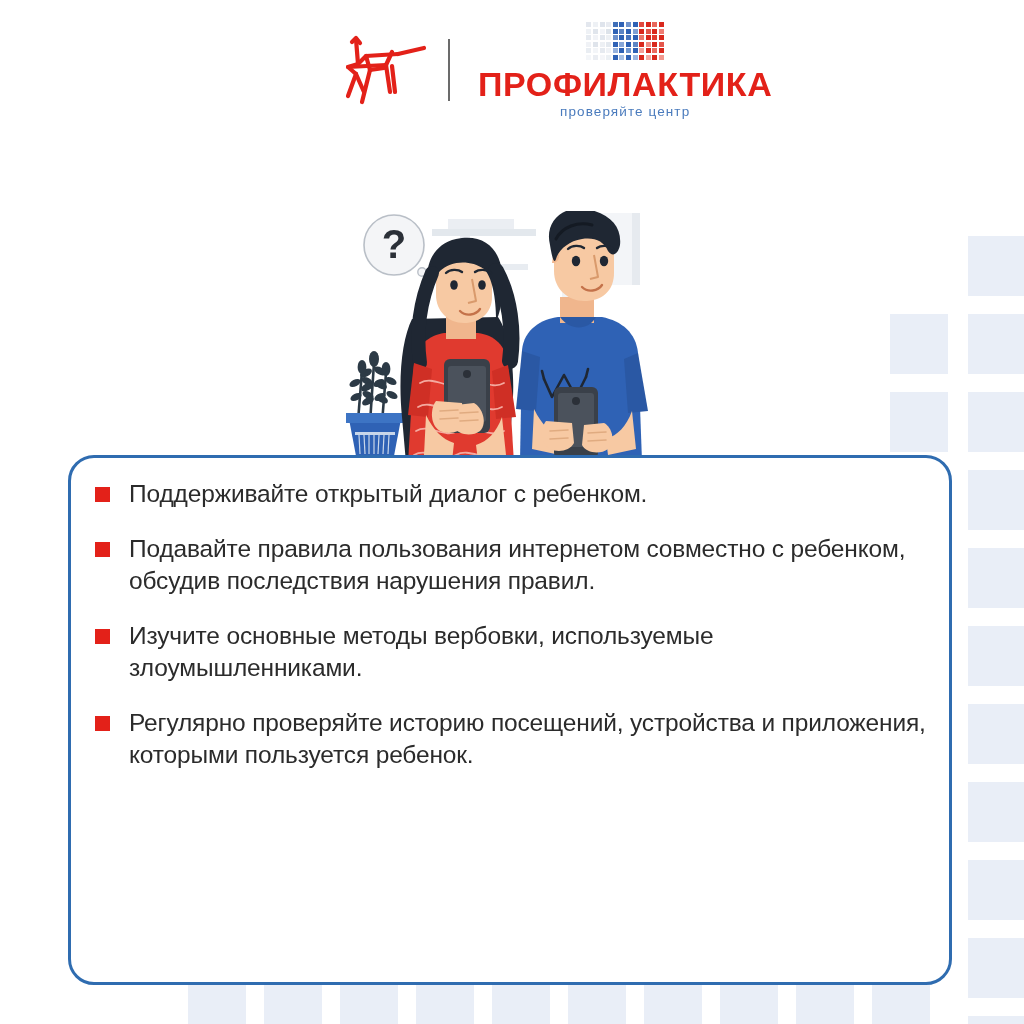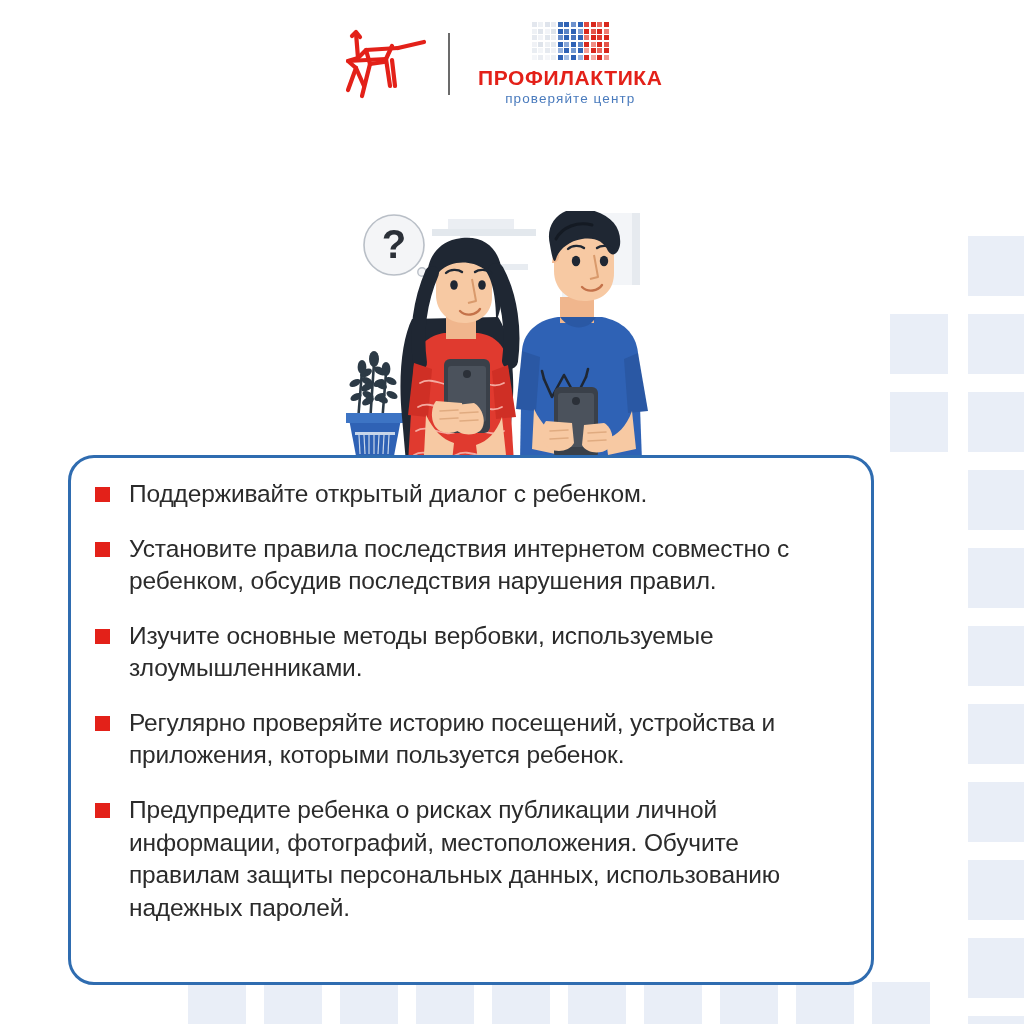--- a/index.html
+++ b/index.html
@@ -18,38 +18,38 @@
   .sq{background:#e9eef7;}
 
   
   #header{position:absolute;left:0;top:0;width:1024px;height:129px;}
   #logo-wrap{position:absolute;left:336px;top:22px;display:flex;align-items:center;gap:0px;}
   #deer-icon{width:92px;height:80px;}
   #logo-divider{width:2px;height:62px;background:#6b6b6b;margin:0 28px 0 20px;}
   #brand-block{display:flex;flex-direction:column;align-items:center;}
   #pixel-grid{display:grid;grid-template-columns:repeat(12,5px);grid-template-rows:repeat(6,5px);gap:1.6px;margin-bottom:7px;}
   #pixel-grid i{display:block;width:5px;height:5px;}
-  #brand-title{font-size:21px;font-weight:bold;color:#e32119;letter-spacing:0.6px;line-height:1;font-family:"Liberation Sans", sans-serif;}
+  #brand-title{font-size:34px;font-weight:bold;color:#e32119;letter-spacing:0.6px;line-height:1;font-family:"Liberation Sans", sans-serif;}
   #brand-sub{font-size:13.5px;color:#4a7bbd;letter-spacing:1.1px;margin-top:4px;line-height:1;}
 
   
   #banner{position:absolute;left:0;top:129px;width:1024px;height:82px;background:#e32d21;display:flex;align-items:center;justify-content:center;}
   #banner-title{
     color:#fff;font-size:40px;font-weight:bold;letter-spacing:0.4px;
     transform:scaleX(0.92);transform-origin:center;white-space:nowrap;
     font-family:"Liberation Sans", sans-serif;
   }
 
   
   #illustration{position:absolute;left:336px;top:211px;width:344px;height:262px;}
   #illustration svg{display:block;}
 
   
   #card{
-    position:absolute;left:68px;top:455px;width:806px;height:530px;
+    position:absolute;left:68px;top:455px;width:884px;height:530px;
     background:#ffffff;border:3px solid #2f6cb0;border-radius:26px;
     box-sizing:border-box;
   }
   #list{position:absolute;left:24px;top:20px;right:18px;}
   .li{display:flex;align-items:flex-start;margin-bottom:22px;}
   .bullet{width:15px;height:15px;background:#e32119;flex:0 0 15px;margin-top:9px;margin-right:19px;}
   .li-text{
     font-size:24.5px;line-height:1.33;color:#2b2b2b;
     font-family:"Liberation Sans", sans-serif;
     letter-spacing:-0.15px;
@@ -382,35 +382,31 @@
   <div id="card">
     <div id="list">
 
       <div class="li">
         <span class="bullet"></span>
         <span class="li-text">Поддерживайте открытый диалог с ребенком.</span>
       </div>
 
       <div class="li">
         <span class="bullet"></span>
-        <span class="li-text">Установите правила последствия интернетом совместно с ребенком, обсудив последствия нарушения правил.</span>
+        <span class="li-text">Подавайте правила пользования интернетом совместно с ребенком, обсудив последствия нарушения правил.</span>
       </div>
 
       <div class="li">
         <span class="bullet"></span>
         <span class="li-text">Изучите основные методы вербовки, используемые злоумышленниками.</span>
       </div>
 
       <div class="li">
         <span class="bullet"></span>
         <span class="li-text">Регулярно проверяйте историю посещений, устройства и приложения, которыми пользуется ребенок.</span>
       </div>
 
-      <div class="li">
-        <span class="bullet"></span>
-        <span class="li-text">Предупредите ребенка о рисках публикации личной информации, фотографий, местоположения. Обучите правилам защиты персональных данных, использованию надежных паролей.</span>
-      </div>
 
 
     </div>
   </div>
 
 </div>
 
 </body></html>

